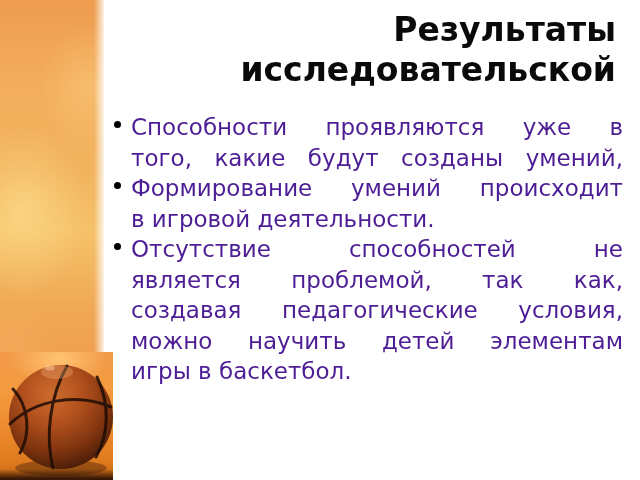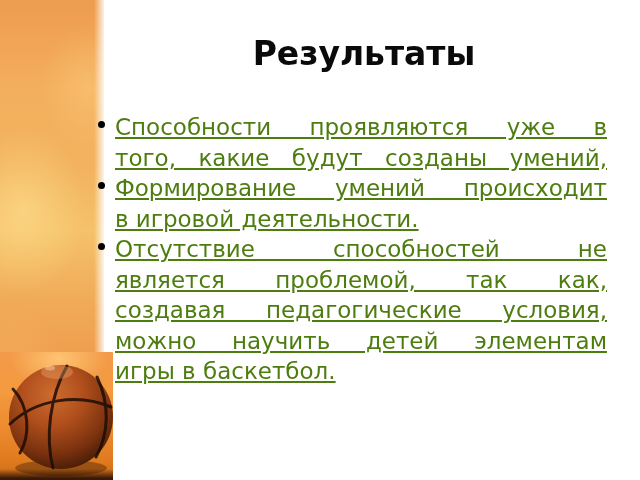--- a/index.html
+++ b/index.html
@@ -54,37 +54,35 @@
   
   .title {
     position: absolute;
     left: 112px; top: 10px;
     width: 504px;
     z-index: 3;
     color: #0a0a0a;
   }
   .title-line {
     white-space: nowrap;
-    text-align: center;
+    text-align: right;
     font-weight: bold;
     font-size: 33px;
     line-height: 40px;
-    margin-top: 24px;
   }
 
   
   .body-list {
     position: absolute;
-    left: 98px; top: 112px;
+    left: 114px; top: 112px;
     width: 509px;
     margin: 0; padding: 0;
     list-style: none;
     z-index: 2;
-    color: #4d7c0f;
-    text-decoration: underline;
+    color: #4c1d95;
   }
   .body-list li { position: relative; padding-left: 17px; }
   .dot {
     position: absolute;
     left: 0; top: 9px;
     width: 7px; height: 7px;
     border-radius: 50%;
     background: #000000;
   }
   .bline {
@@ -120,20 +118,21 @@
         <path d="M 13 37 C 29 54 31 82 20 101"></path>
         <path d="M 97 25 C 110 52 109 82 96 105"></path>
       </g>
       <ellipse cx="57" cy="20" rx="16" ry="7" fill="#f9b97e" opacity="0.32"></ellipse>
       <ellipse cx="50" cy="16" rx="5" ry="2.5" fill="#ffd9a8" opacity="0.45"></ellipse>
     </svg>
   </div>
 
   <div class="title">
       <div class="title-line">Результаты</div>
+      <div class="title-line">исследовательской</div>
     </div>
 
   <ul class="body-list">
       <li>
         <span class="dot"></span>
         <div class="bline">Способности проявляются уже в</div>
         <div class="bline">того, какие будут созданы умений,</div>
       </li>
       <li>
         <span class="dot"></span>

